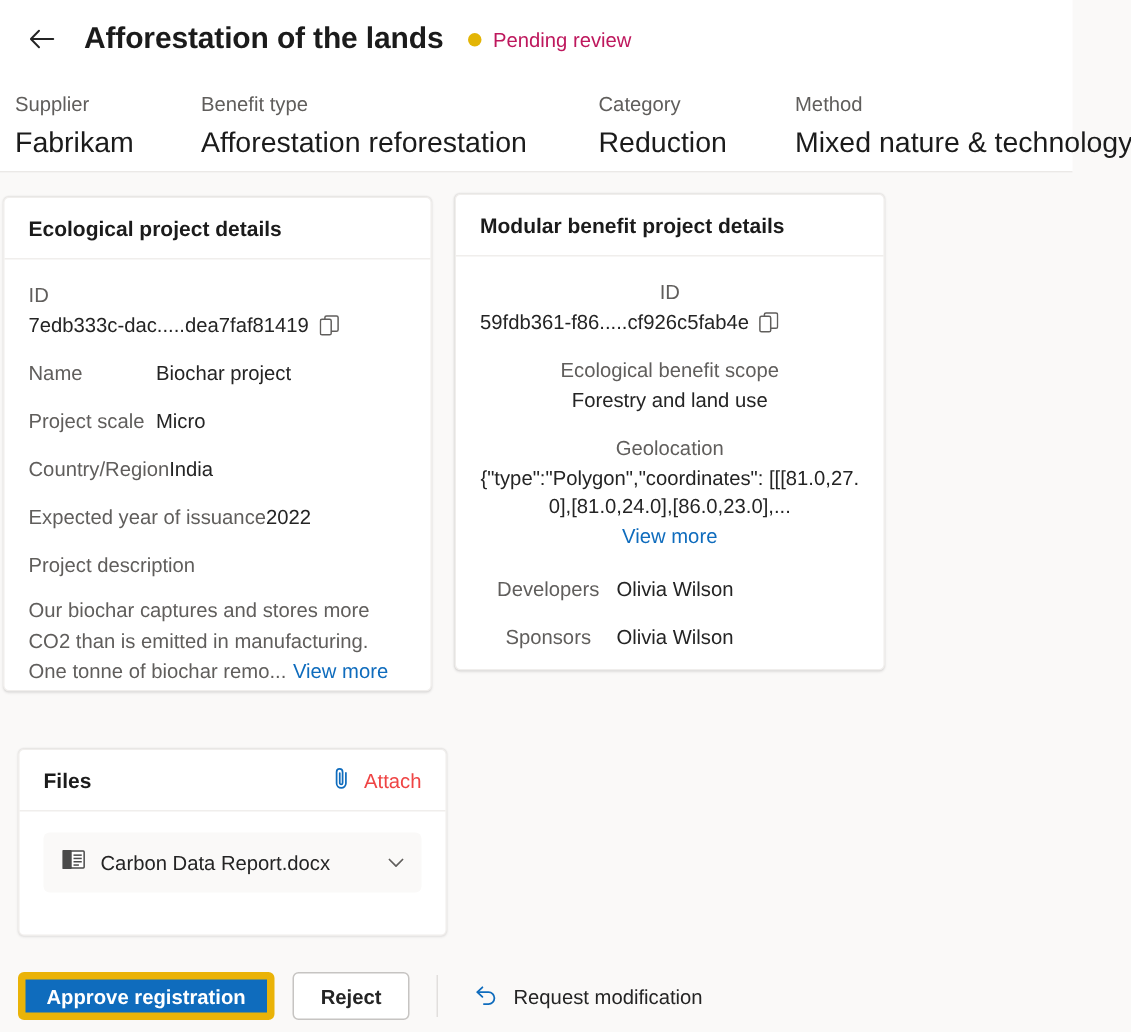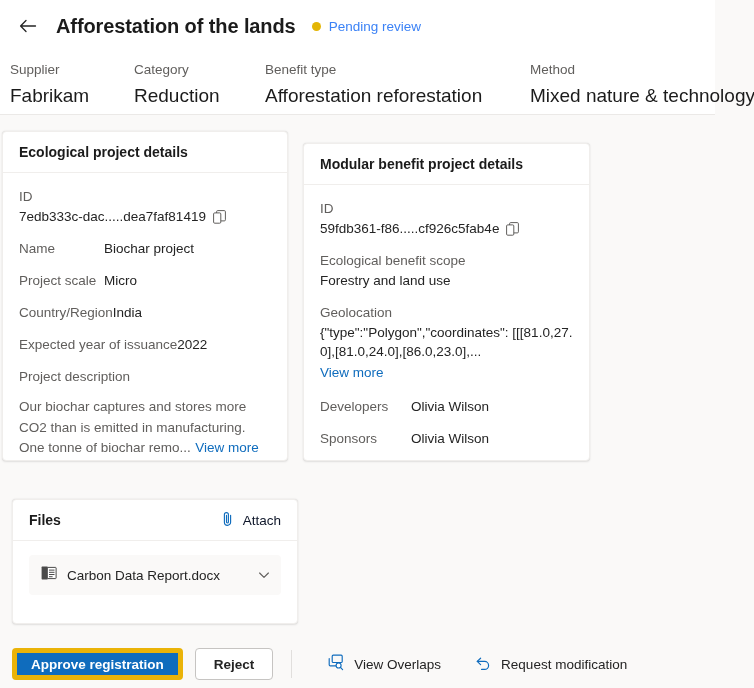--- a/index.html
+++ b/index.html
@@ -68,21 +68,21 @@
   }
   .status-dot {
     width: 9px;
     height: 9px;
     border-radius: 50%;
     background: #e3b505;
     flex: 0 0 auto;
   }
   .status-text {
     font-size: 13.5px;
-    color: #3b82f6;
+    color: #be185d;
     margin-left: 8px;
   }
 
   .meta-row {
     display: flex;
     align-items: flex-start;
     padding-left: 10px;
     margin-top: 16px;
     white-space: nowrap;
   }
@@ -184,30 +184,30 @@
   .mono-geo {
     font-size: 13.5px;
     color: #242424;
     line-height: 19px;
     word-break: break-all;
   }
 
   
   #card-eco { left: 2px; top: 131px; width: 286px; height: 330px; }
   
-  #card-mbp { left: 303px; top: 143px; width: 287px; height: 318px; }
+  #card-mbp { left: 303px; top: 129px; width: 287px; height: 318px; text-align: center; }
   
   #card-files { left: 12px; top: 499px; width: 286px; height: 125px; }
 
   .attach-btn {
     display: flex;
     align-items: center;
     gap: 8px;
     cursor: pointer;
-    color: #0f172a;
+    color: #ef4444;
     font-size: 13.5px;
   }
 
   .file-chip {
     margin: 14px 16px 0 16px;
     height: 40px;
     background: #faf9f8;
     border-radius: 4px;
     display: flex;
     align-items: center;
@@ -308,27 +308,27 @@
         <span class="status-dot"></span>
         <span class="status-text">Pending review</span>
       </div>
     </div>
 
     <div class="meta-row">
       <div class="meta-item supplier">
         <div class="meta-label">Supplier</div>
         <div class="meta-value">Fabrikam</div>
       </div>
+      <div class="meta-item benefit">
+        <div class="meta-label">Benefit type</div>
+        <div class="meta-value">Afforestation reforestation</div>
+      </div>
       <div class="meta-item category">
         <div class="meta-label">Category</div>
         <div class="meta-value">Reduction</div>
-      </div>
-      <div class="meta-item benefit">
-        <div class="meta-label">Benefit type</div>
-        <div class="meta-value">Afforestation reforestation</div>
       </div>
       <div class="meta-item method">
         <div class="meta-label">Method</div>
         <div class="meta-value">Mixed nature &amp; technology</div>
       </div>
     </div>
   </div>
 
   <div class="card" id="card-eco">
     <div class="card-header">
@@ -459,31 +459,20 @@
   </div>
 
   <div class="footer">
 
     <button class="btn-primary">Approve registration</button>
 
     <button class="btn-default">Reject</button>
 
     <div class="vdivider"></div>
 
-    <div class="cmd-btn first">
-      <span>
-        <svg width="17" height="17" viewBox="0 0 17 17" fill="none">
-          <rect x="4.2" y="1.1" width="10" height="7.4" rx="1.1" stroke="#0f6cbd" stroke-width="1.15"></rect>
-          <path d="M11.5 11.8H2.3a1.1 1.1 0 0 1-1.1-1.1V4.6" stroke="#0f6cbd" stroke-width="1.15" stroke-linecap="round" stroke-linejoin="round"></path>
-          <circle cx="10.6" cy="11.5" r="2.5" stroke="#0f6cbd" stroke-width="1.15" fill="#ffffff"></circle>
-          <path d="M12.5 13.4l2.1 2.2" stroke="#0f6cbd" stroke-width="1.15" stroke-linecap="round"></path>
-        </svg>
-      </span>
-      <span>View Overlaps</span>
-    </div>
 
     <div class="cmd-btn">
       <span>
         <svg width="17" height="16" viewBox="0 0 17 16" fill="none">
           <path d="M5.6 3.2L2.2 6.4l3.4 3.2" stroke="#0f6cbd" stroke-width="1.2" stroke-linecap="round" stroke-linejoin="round"></path>
           <path d="M2.4 6.4h7.2a4 4 0 0 1 0 8H6.6" stroke="#0f6cbd" stroke-width="1.2" stroke-linecap="round" stroke-linejoin="round"></path>
         </svg>
       </span>
       <span>Request modification</span>
     </div>

